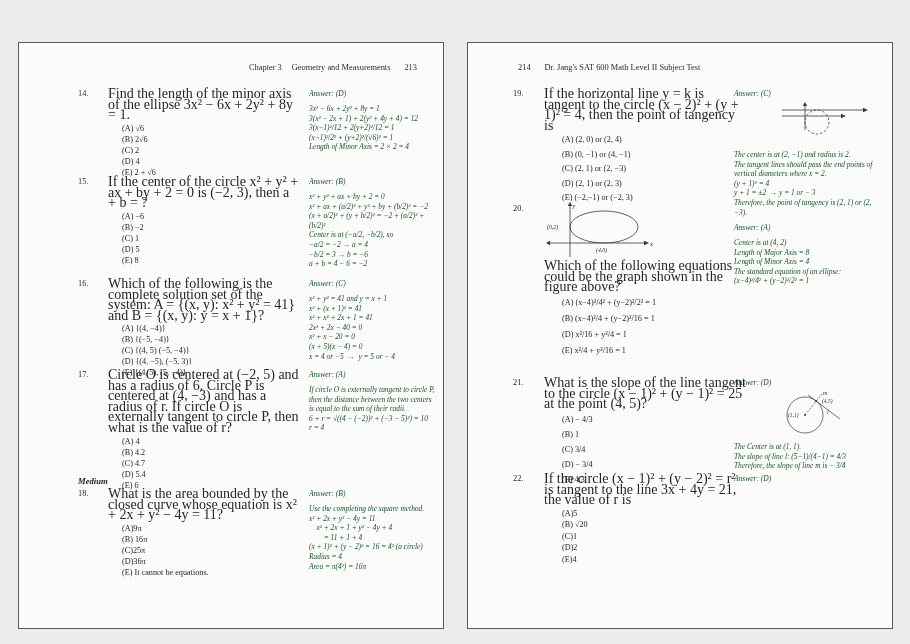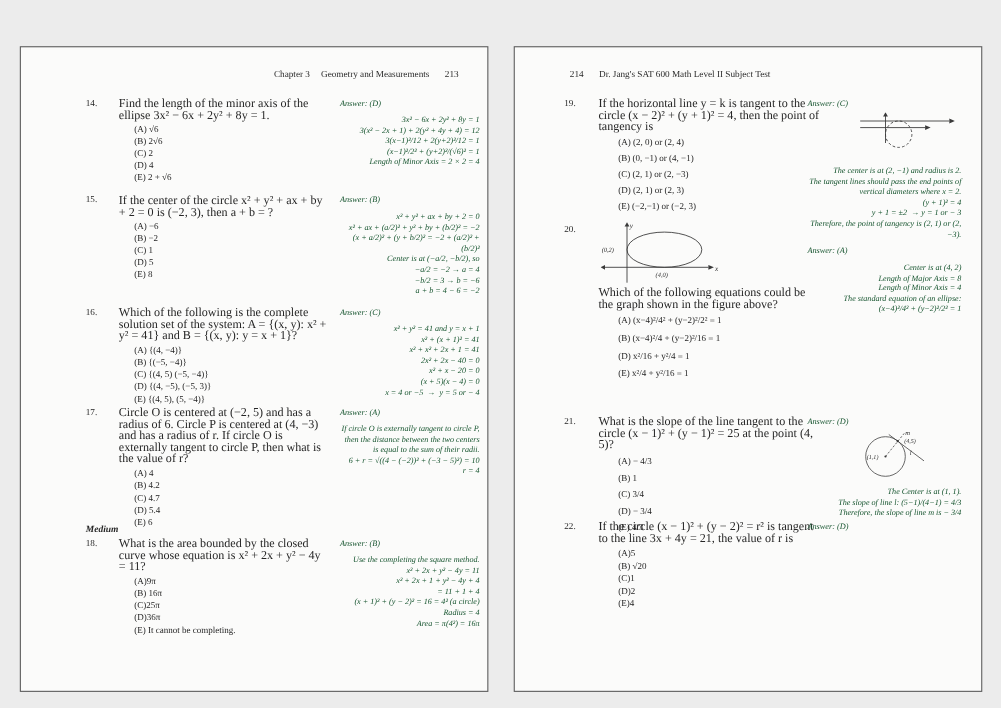--- a/index.html
+++ b/index.html
@@ -16,33 +16,33 @@
   #page-right .pgheader{left:50px;}
   .pgheader .gap1{margin-left:10px;}
   .pgheader .gap2{margin-left:14px;}
   .q{position:absolute;}
   #page-left .q{left:59px;width:358px;}
   #page-right .q{left:45px;width:382px;}
   .qnum{position:absolute;left:0;top:0;width:24px;font-size:8.3px;}
   .qbody{position:absolute;top:0;}
   #page-left .qbody{left:30px;width:192px;}
   #page-right .qbody{left:31px;width:202px;}
-  .stem{font-size:11px;line-height:10.6px;}
+  .stem{font-size:14px;line-height:10.6px;}
   .choices{padding-left:14px;margin-top:2px;}
   #page-right .choices{padding-left:18px;}
   .choice{font-size:8.2px;line-height:11px;white-space:nowrap;}
   .choices-t145 .choice{line-height:14.5px;}
   .choices-t15 .choice{line-height:15px;}
   .choices-t16 .choice{line-height:16px;}
   .choices-t115 .choice{line-height:11.5px;}
   .acol{position:absolute;top:0;font-style:italic;color:#14532d;}
   #page-left .acol{left:231px;width:127px;}
   #page-right .acol{left:221px;width:140px;}
   .alabel{font-size:7.5px;}
-  .awork{font-size:7.4px;line-height:9.6px;margin-top:6px;white-space:pre-wrap;text-align:right;}
+  .awork{font-size:7.4px;line-height:9.6px;margin-top:6px;white-space:pre-wrap;}
   .medium{position:absolute;left:59px;top:433px;font-size:8.6px;font-weight:bold;font-style:italic;}
   .figsvg{display:block;}
   .fig19{margin:4px 0 2px 47px;}
   .fig21{margin:3px 0 2px 47px;}
   .fig20wrap{margin:0 0 2px 2px;}
   svg text{font-family:"Liberation Serif","DejaVu Serif",serif;fill:#2c2c2c;font-style:italic;}
   svg line, svg circle.o, svg ellipse{stroke:#3a3a3a;fill:none;}
   svg polygon{fill:#3a3a3a;}
 </style>
 </head>
@@ -147,21 +147,21 @@
 
   <div class="q" style="top:446px">
     <div class="qnum">18.</div>
     <div class="qbody">
       <div class="stem">What is the area bounded by the closed curve whose equation is x² + 2x + y² − 4y = 11?</div>
       <div class="choices">
         <div class="choice">(A)9π</div>
         <div class="choice">(B) 16π</div>
         <div class="choice">(C)25π</div>
         <div class="choice">(D)36π</div>
-        <div class="choice">(E) It cannot be completing.</div>
+        <div class="choice">(E) It cannot be equations.</div>
       </div>
     </div>
     <div class="acol">
       <div class="alabel">Answer: (B)</div>
       <div class="awork">Use the completing the square method.
 x² + 2x + y² − 4y = 11
     x² + 2x + 1 + y² − 4y + 4
         = 11 + 1 + 4
 (x + 1)² + (y − 2)² = 16 = 4² (a circle)
 Radius = 4

